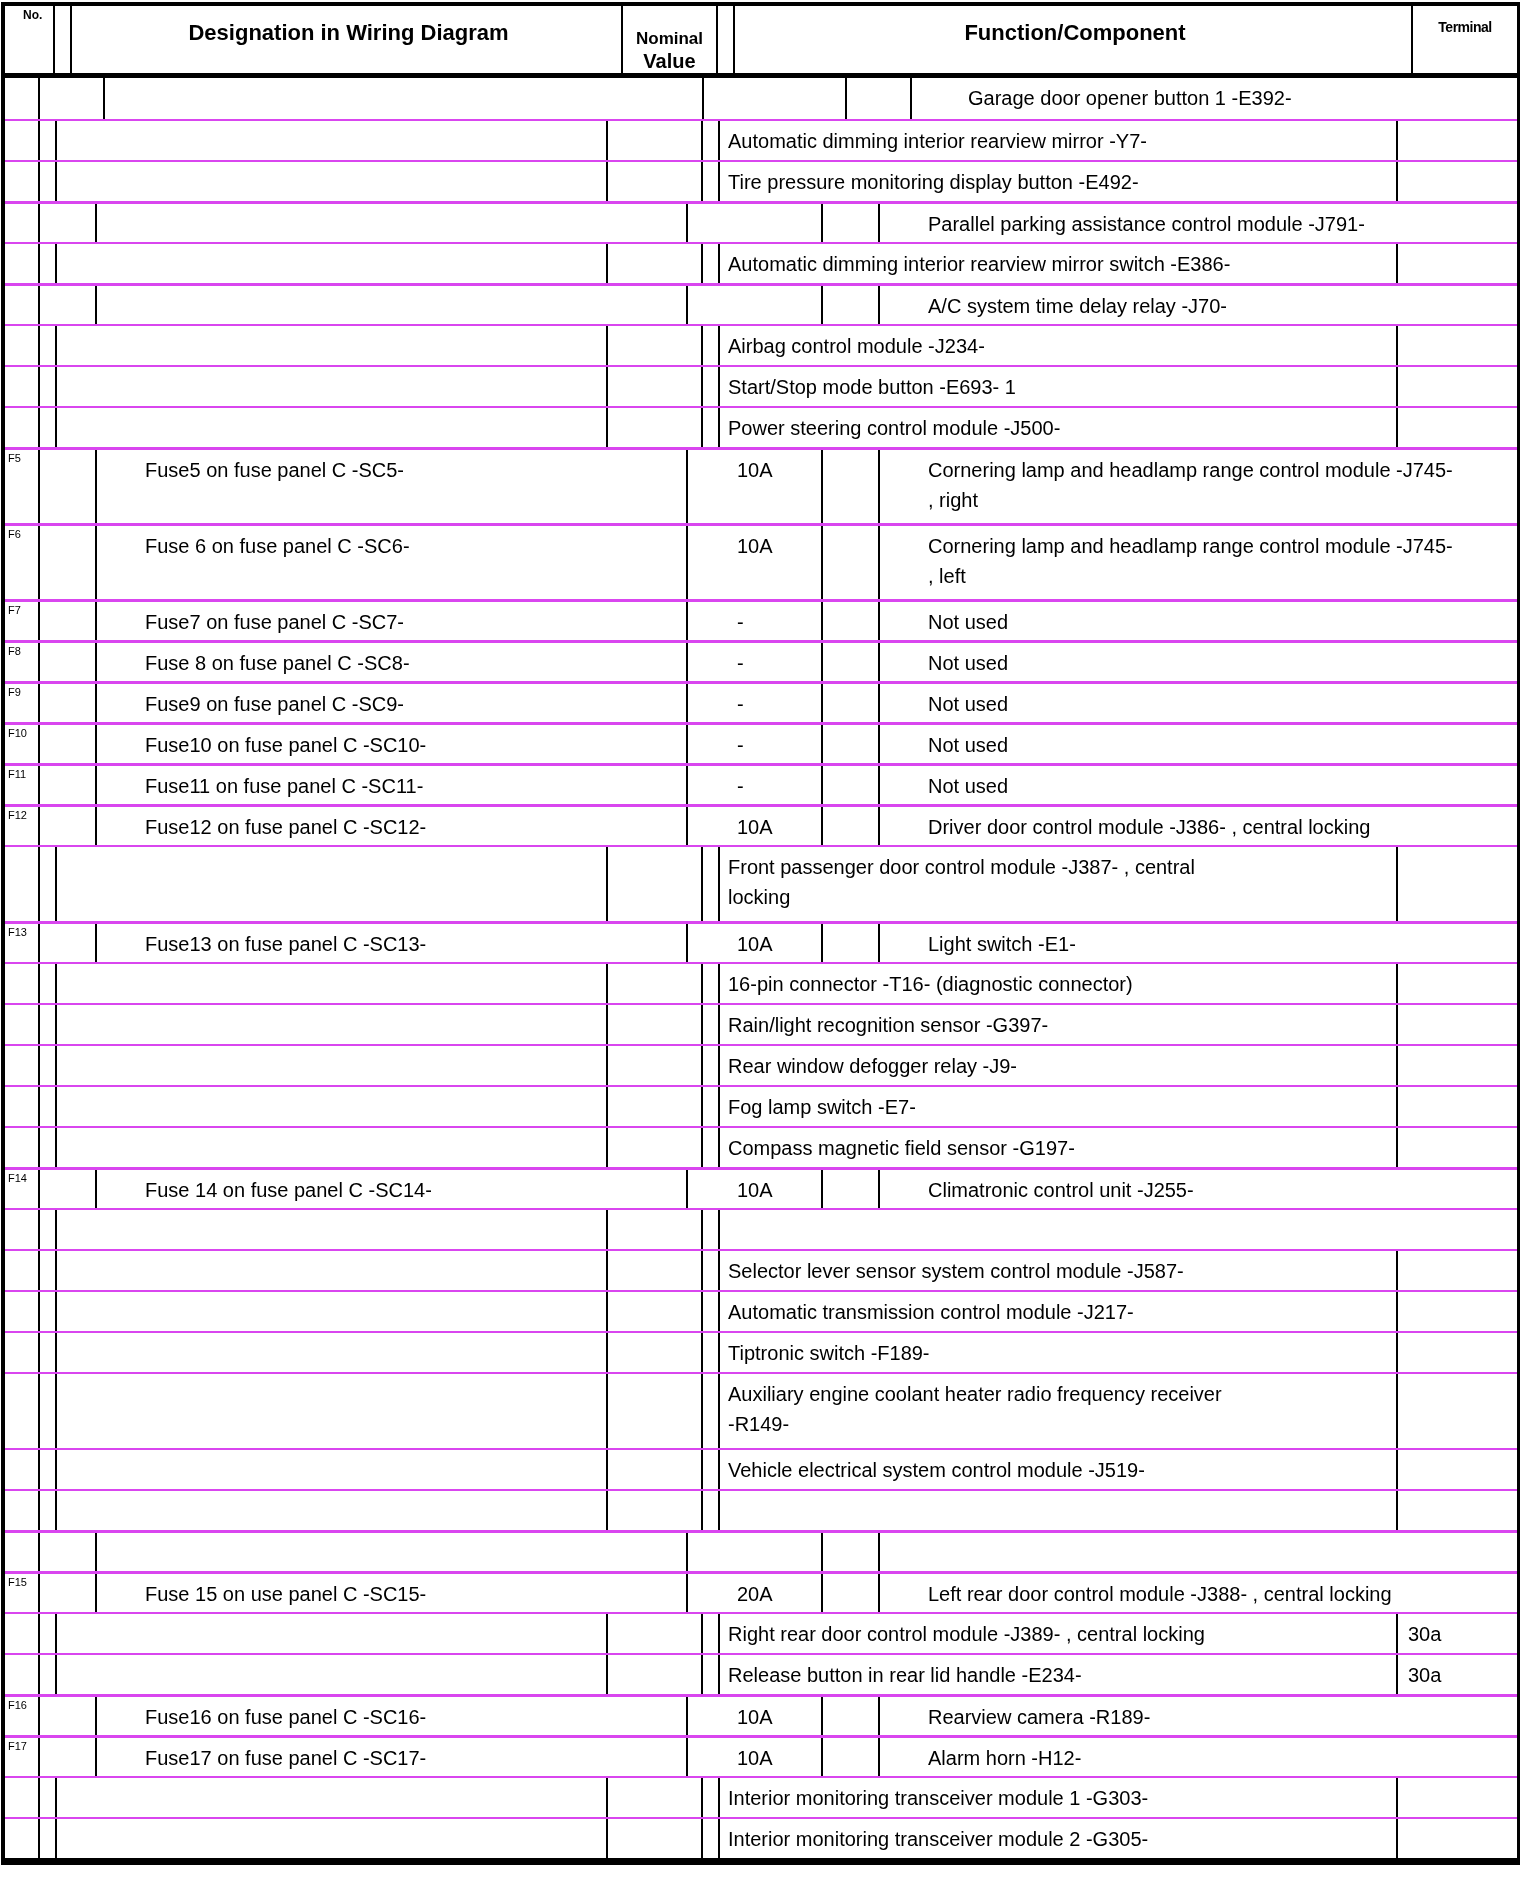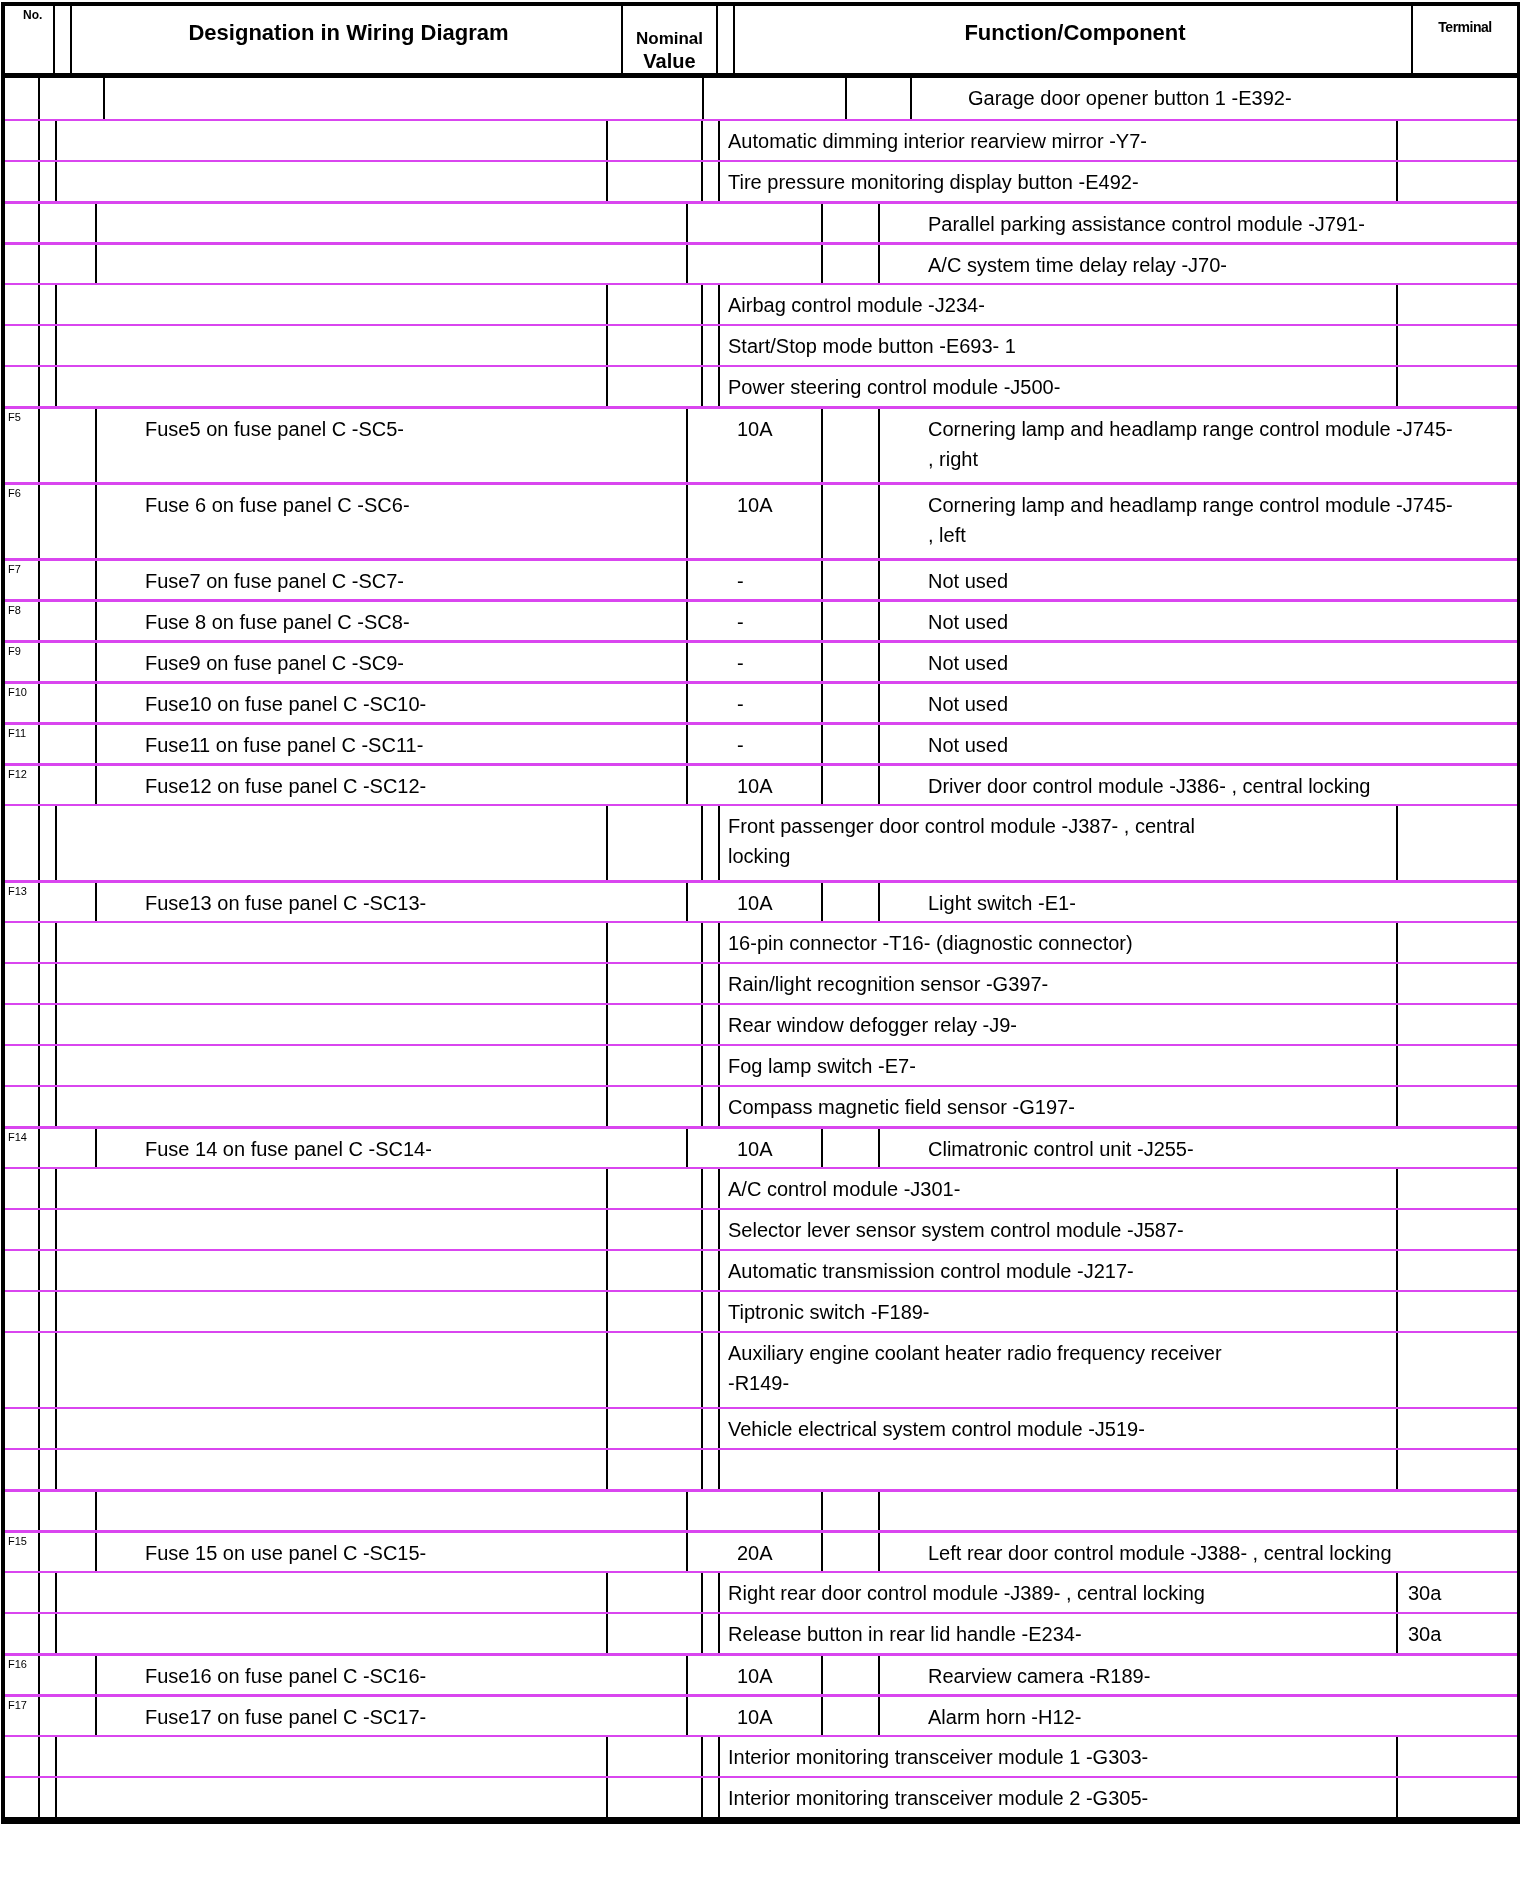--- a/index.html
+++ b/index.html
@@ -135,20 +135,29 @@
   </div>
         <div class="row group">
     <div class="cell c-no"></div>
     <div class="cell c-spacer"></div>
     <div class="cell c-des"></div>
     <div class="cell c-nom"></div>
     <div class="cell c-spacer"></div>
     <div class="cell c-fn">Parallel parking assistance control module -J791-</div>
     <div class="cell c-term"></div>
   </div>
+        <div class="row">
+    <div class="cell c-no"></div>
+    <div class="cell c-spacer"></div>
+    <div class="cell c-des"></div>
+    <div class="cell c-nom"></div>
+    <div class="cell c-spacer"></div>
+    <div class="cell c-fn">Automatic dimming interior rearview mirror switch -E386-</div>
+    <div class="cell c-term"></div>
+  </div>
         <div class="row group">
     <div class="cell c-no"></div>
     <div class="cell c-spacer"></div>
     <div class="cell c-des"></div>
     <div class="cell c-nom"></div>
     <div class="cell c-spacer"></div>
     <div class="cell c-fn">A/C system time delay relay -J70-</div>
     <div class="cell c-term"></div>
   </div>
         <div class="row">
@@ -324,21 +333,20 @@
     <div class="cell c-spacer"></div>
     <div class="cell c-fn">Climatronic control unit -J255-</div>
     <div class="cell c-term">30a</div>
   </div>
         <div class="row">
     <div class="cell c-no"></div>
     <div class="cell c-spacer"></div>
     <div class="cell c-des"></div>
     <div class="cell c-nom"></div>
     <div class="cell c-spacer"></div>
-    <div class="cell c-fn">A/C control module -J301-</div>
     <div class="cell c-term"></div>
   </div>
         <div class="row">
     <div class="cell c-no"></div>
     <div class="cell c-spacer"></div>
     <div class="cell c-des"></div>
     <div class="cell c-nom"></div>
     <div class="cell c-spacer"></div>
     <div class="cell c-fn">Selector lever sensor system control module -J587-</div>
     <div class="cell c-term"></div>

